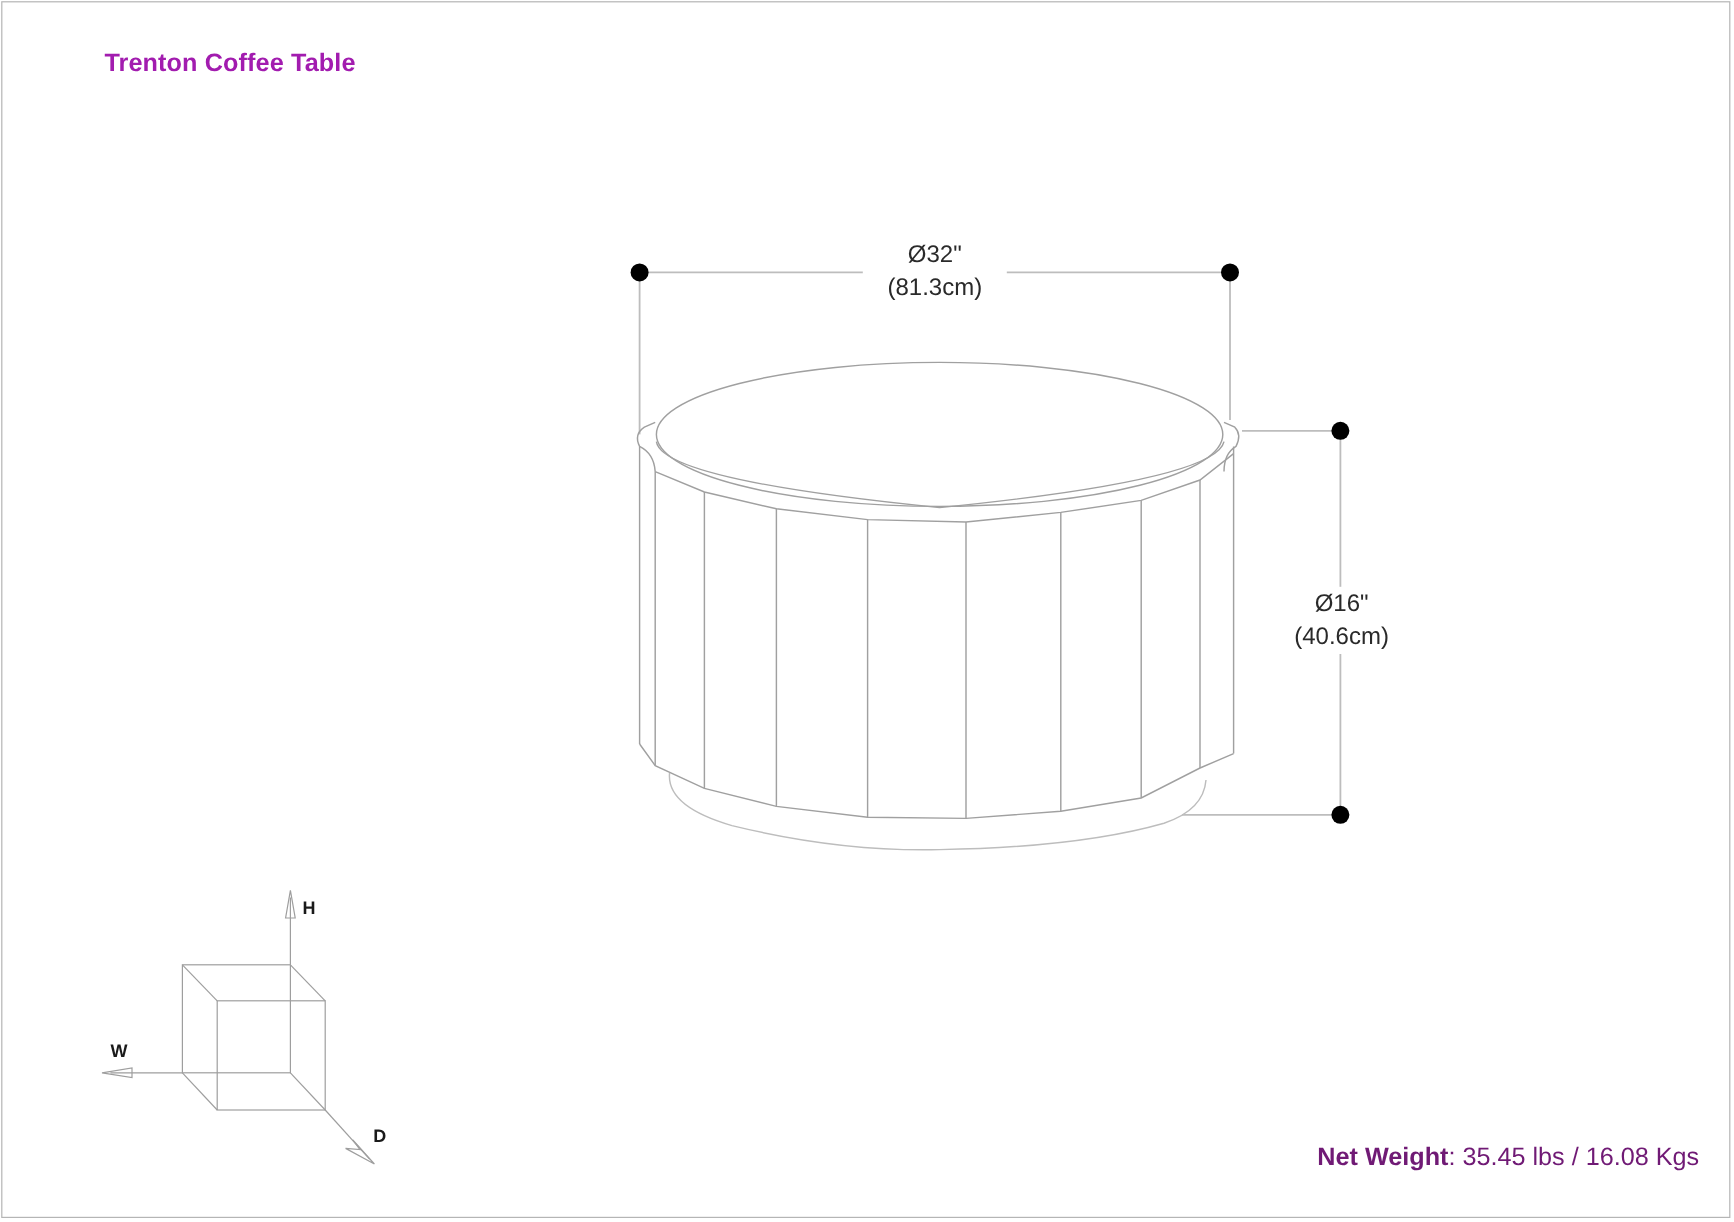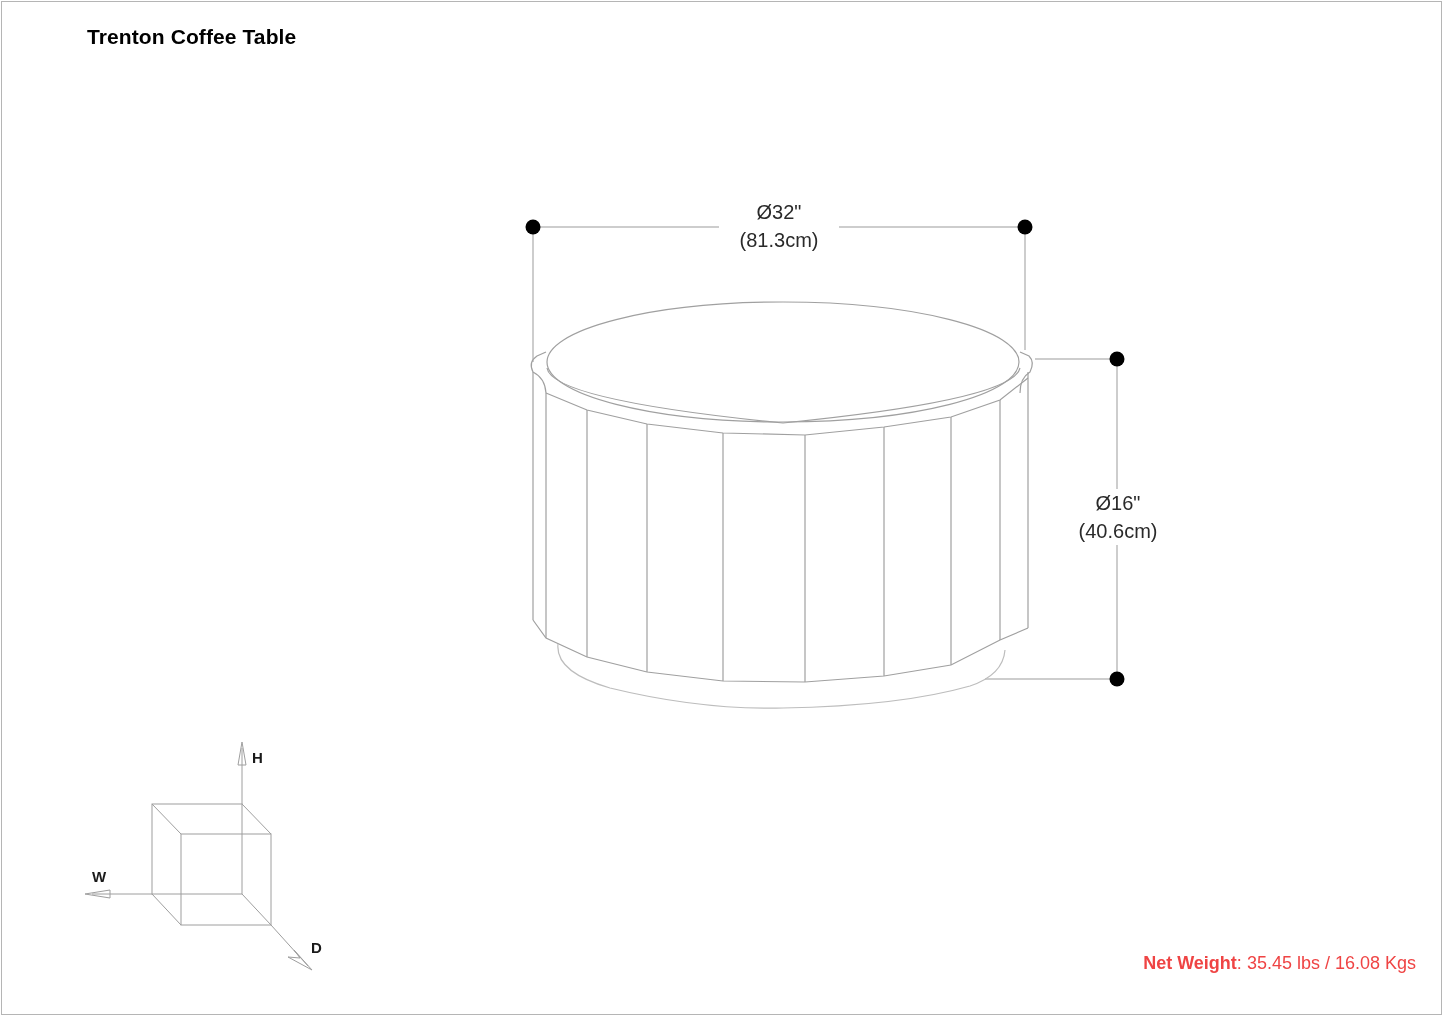--- a/index.html
+++ b/index.html
@@ -1,27 +1,27 @@
 <!DOCTYPE html>
 <html><head>
   <meta charset="utf-8">
   <style>
     html, body { margin: 0; padding: 0; background: #ffffff; }
     body { width: 1445px; height: 1018px; position: relative; overflow: hidden; font-family: "Liberation Sans", sans-serif; color: #1a1a1a; }
     .frame { position: absolute; left: 1px; top: 1px; width: 1441px; height: 1014px; border: 1px solid #b5b5b5; box-sizing: border-box; }
-    .title { position: absolute; left: 87px; top: 25px; font-size: 21px; font-weight: bold; color: #000000; letter-spacing: 0.1px; }
+    .title { position: absolute; left: 87px; top: 41px; font-size: 21px; font-weight: bold; color: #a21caf; letter-spacing: 0.1px; }
     svg.drawing { position: absolute; left: 0; top: 0; }
     .dim-label { position: absolute; text-align: center; font-size: 20px; color: #2a2a2a; line-height: 28px; background: #fff; }
     .dim-top { left: 719px; top: 198px; width: 120px; }
     .dim-right { left: 1058px; top: 489px; width: 120px; }
     .axis-label { position: absolute; font-size: 15px; font-weight: bold; color: #1a1a1a; }
     .axis-h { left: 252px; top: 749px; }
     .axis-w { left: 92px; top: 868px; }
     .axis-d { left: 311px; top: 939px; }
-    .weight { position: absolute; right: 29px; top: 953px; font-size: 18px; color: #ef4444; }
+    .weight { position: absolute; right: 29px; top: 953px; font-size: 21px; color: #701a75; }
     .weight b { font-weight: bold; }
   </style>
 </head>
 <body>
 
 <div class="frame"></div>
 
 <div class="title">Trenton Coffee Table</div>
 
 <svg class="drawing" width="1445" height="1018" viewBox="0 0 1445 1018" xmlns="http://www.w3.org/2000/svg">

